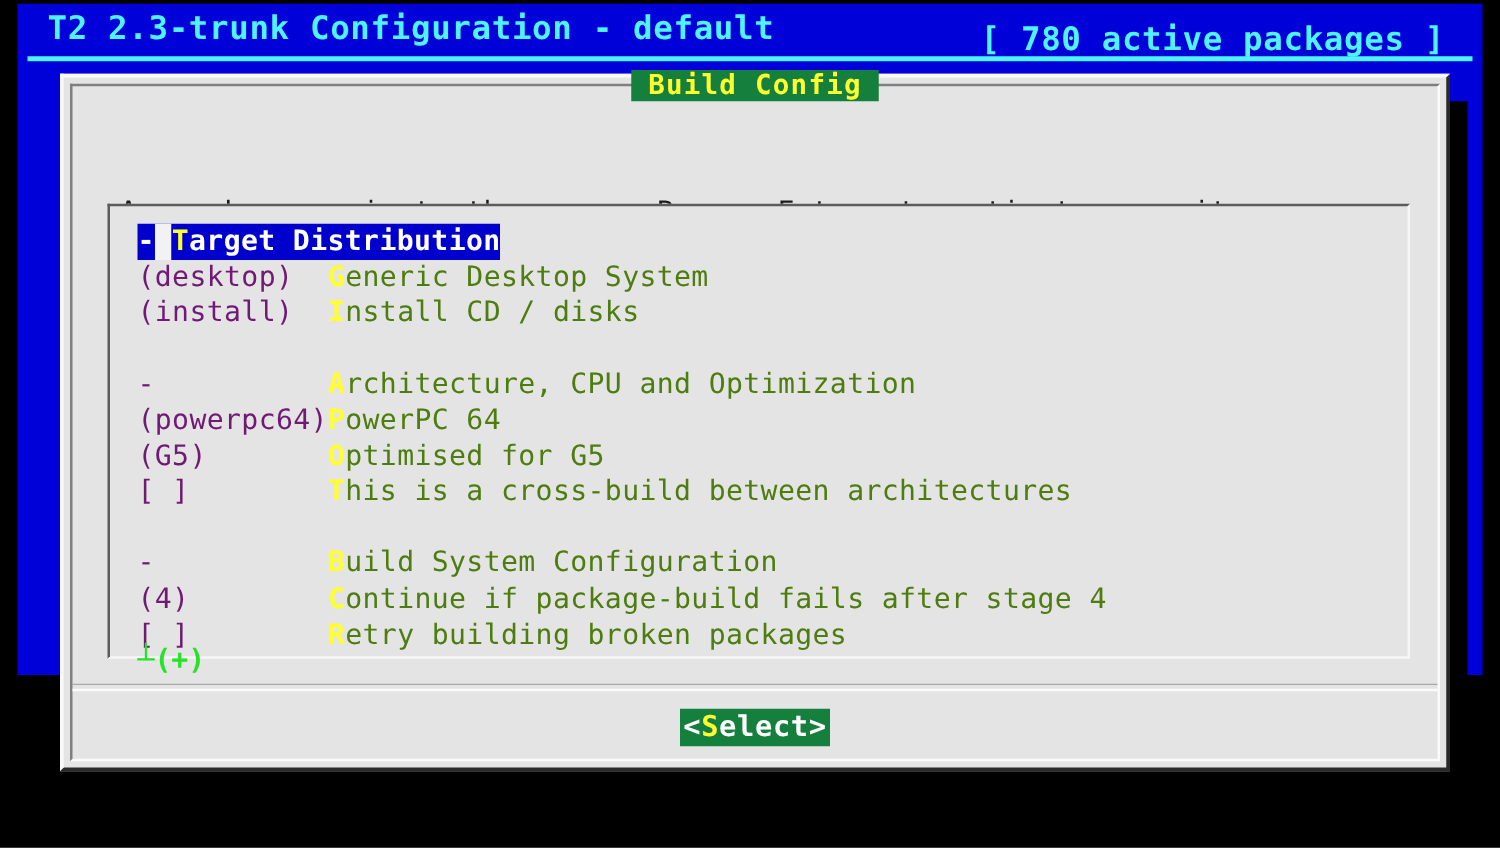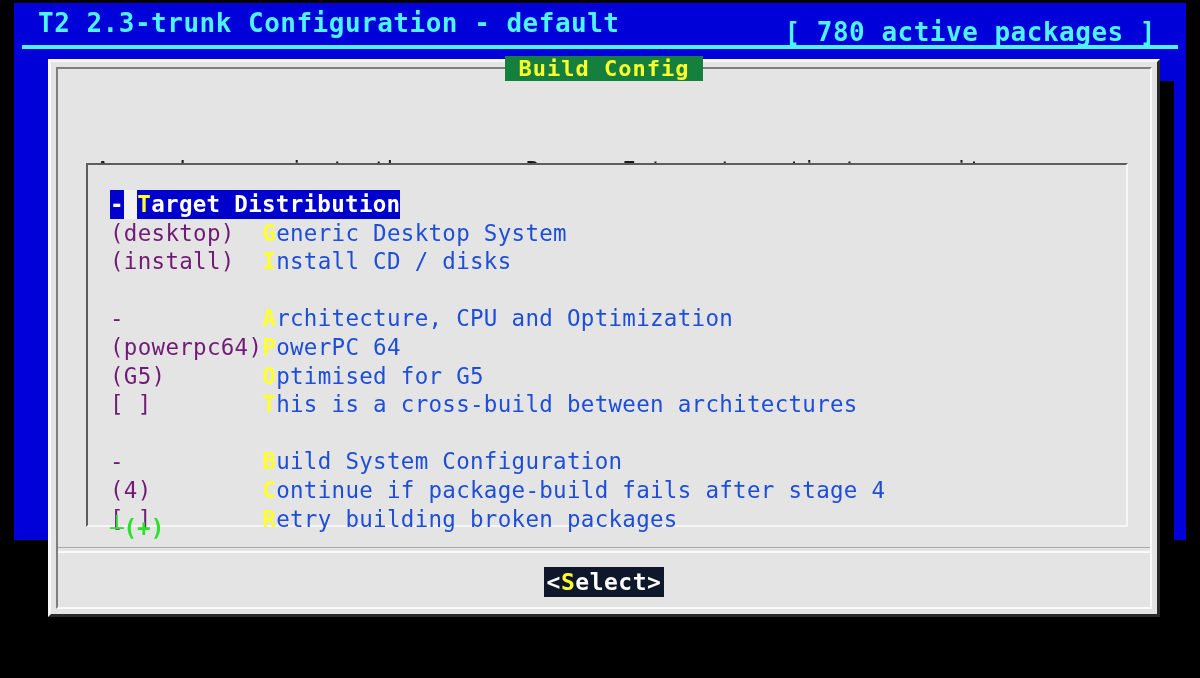--- a/index.html
+++ b/index.html
@@ -149,29 +149,28 @@
     font-size: 22.5px;
     line-height: 28.6px;
     letter-spacing: 0.3px;
     white-space: pre;
     color: #1a1a1a;
   }
   .row { white-space: pre; height: 28.6px; }
   .row.spacer { color: transparent; }
   .prefix { color: #701a75; }
   .hotkey { color: #ffff2e; font-weight: bold; }
-  .desc { color: #1d4ed8; }
+  .desc { color: #4d7c0f; }
 
   
   .row.selected {
     display: inline-block;
     background: #0000cc;
     color: #ffffff;
     font-weight: bold;
-    margin-top: 11px;
   }
   .row.selected .prefix { color: #ffffff; }
   .row.selected .desc { color: #ffffff; }
   .row.selected .hotkey { color: #ffff2e; }
   .cursorblk {
     display: inline-block;
     width: 13.5px;
     background: #f2f2f2;
     color: #f2f2f2;
   }
@@ -210,21 +209,21 @@
     align-items: center;
     gap: 54px;
     font-size: 23px;
     font-weight: bold;
     letter-spacing: 0.5px;
   }
   .btn { white-space: pre; padding: 2px 2px; }
   .btn.inactive { color: #6e6e6e; }
   .btn.inactive .bhot { color: #e03232; }
   .btn.active {
-    background: #0f172a;
+    background: #15803d;
     color: #ffffff;
     padding: 2px 3px;
   }
   .btn.active .bhot { color: #ffff2e; }
 </style>
 </head>
 <body>
 
 <div id="screen">
 

